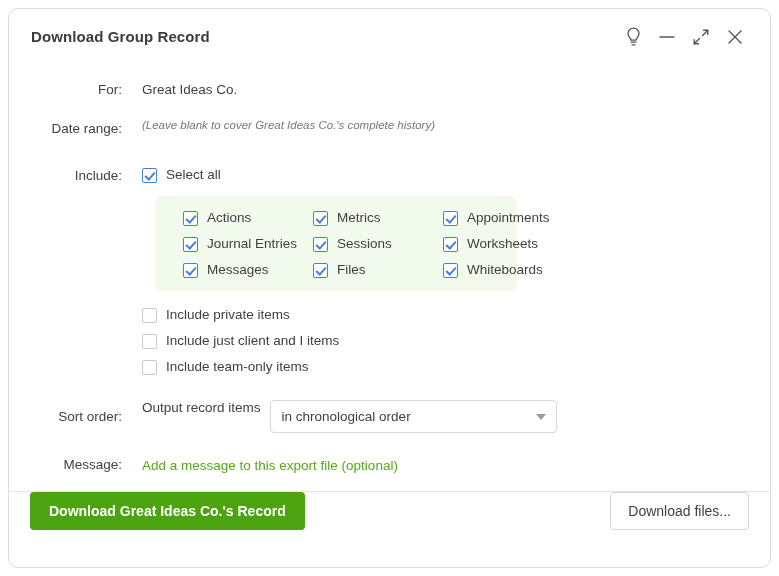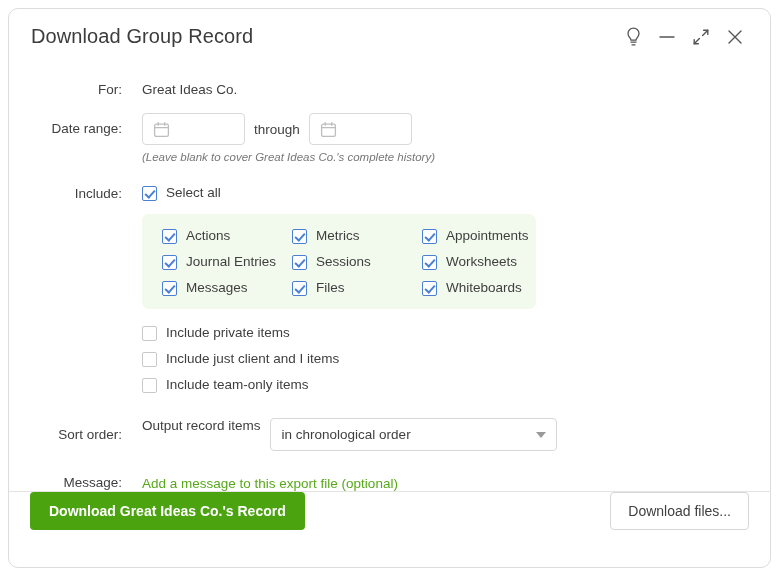--- a/index.html
+++ b/index.html
@@ -33,23 +33,23 @@
   
   .titlebar {
     height: 55px;
     flex: 0 0 55px;
     display: flex;
     align-items: center;
     padding: 0 18px 0 22px;
     box-sizing: border-box;
   }
   .title {
-    font-size: 20px;
+    font-size: 15px;
     color: #3c3c3c;
-    font-weight: 400;
+    font-weight: 700;
     letter-spacing: .1px;
     white-space: nowrap;
   }
   .titlebar-spacer { flex: 1 1 auto; }
   .win-btn {
     width: 34px;
     height: 34px;
     display: flex;
     align-items: center;
     justify-content: center;
@@ -160,24 +160,25 @@
   }
   .cb-label {
     font-size: 13.5px;
     color: #3f3f3f;
     line-height: 16px;
     white-space: nowrap;
   }
 
   .panel {
     margin-top: 13px;
-    width: 394px;
+    margin-left: 13px;
+    width: 362px;
     background: #f2f9ed;
     border-radius: 7px;
-    padding: 14px 0 13px 4px;
+    padding: 14px 0 13px 12px;
     box-sizing: border-box;
   }
   .panel-grid {
     display: grid;
     grid-template-columns: 130px 130px 1fr;
     row-gap: 10px;
     padding-left: 16px;
   }
 
   .extra-opts {
@@ -317,37 +318,20 @@
     <div class="row row-for">
       <div class="lbl">For:</div>
       <div class="fld">
         <div class="for-value">Great Ideas Co.</div>
       </div>
     </div>
 
     <div class="row row-date">
       <div class="lbl">Date range:</div>
       <div class="fld">
-        <div class="date-line">
-          <div class="date-input">
-            <svg width="17" height="17" viewBox="0 0 17 17">
-              <rect x="1.6" y="3.2" width="13.8" height="12.2" rx="1.6" fill="none" stroke="#bdbdbd" stroke-width="1.3"></rect>
-              <path d="M1.6 6.6h13.8" stroke="#bdbdbd" stroke-width="1.3"></path>
-              <path d="M5.2 1.6v2.6M11.8 1.6v2.6" stroke="#bdbdbd" stroke-width="1.3" stroke-linecap="round"></path>
-            </svg>
-          </div>
-          <div class="through">through</div>
-          <div class="date-input">
-            <svg width="17" height="17" viewBox="0 0 17 17">
-              <rect x="1.6" y="3.2" width="13.8" height="12.2" rx="1.6" fill="none" stroke="#bdbdbd" stroke-width="1.3"></rect>
-              <path d="M1.6 6.6h13.8" stroke="#bdbdbd" stroke-width="1.3"></path>
-              <path d="M5.2 1.6v2.6M11.8 1.6v2.6" stroke="#bdbdbd" stroke-width="1.3" stroke-linecap="round"></path>
-            </svg>
-          </div>
-        </div>
         <div class="hint">(Leave blank to cover Great Ideas Co.'s complete history)</div>
       </div>
     </div>
 
     <div class="row row-include">
       <div class="lbl">Include:</div>
       <div class="fld">
 
         <div class="cb-row">
           <span class="cb checked"></span>

